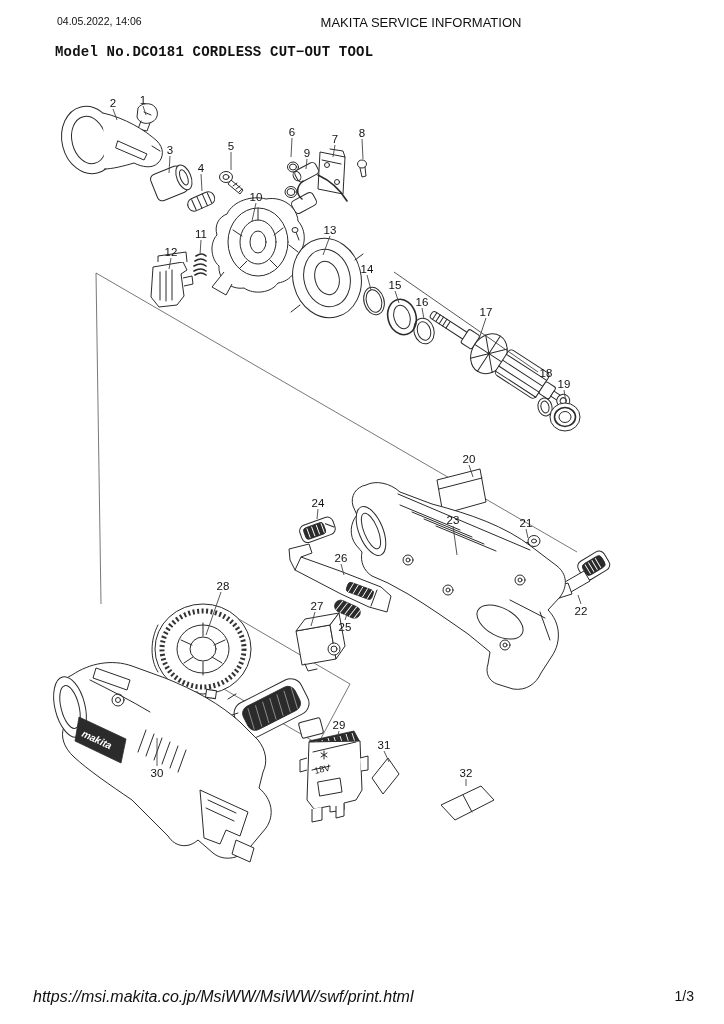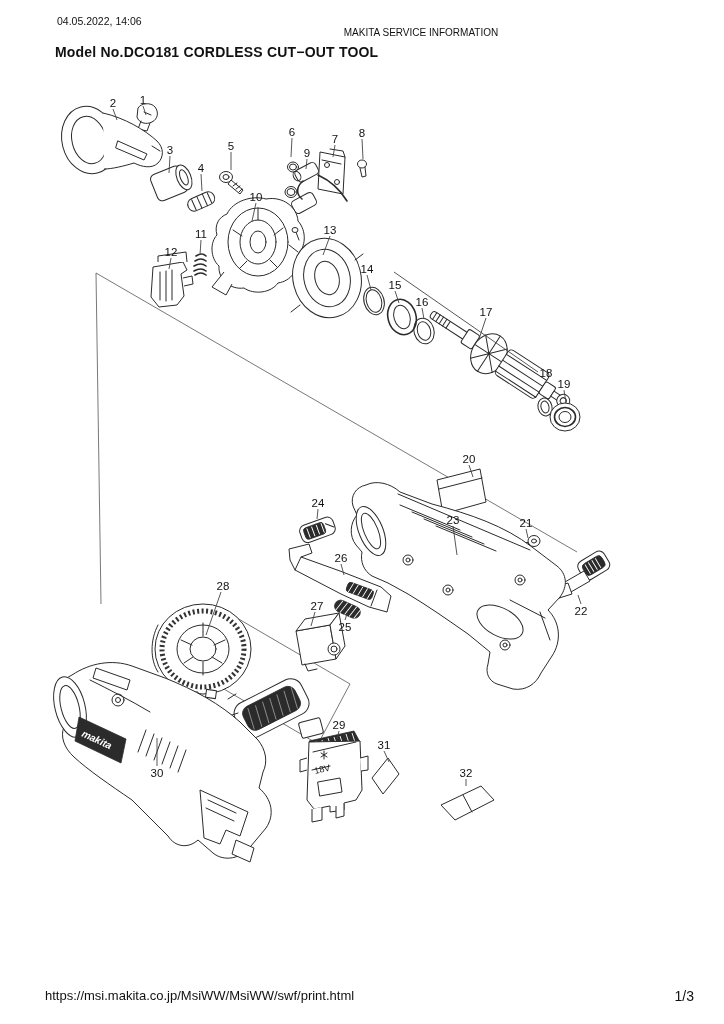--- a/index.html
+++ b/index.html
@@ -5,23 +5,23 @@
   html,body{margin:0;padding:0;background:#ffffff;}
   .page{
     position:relative;
     width:724px;height:1024px;
     background:#ffffff;
     font-family:"Liberation Sans", sans-serif;
     color:#111;
     overflow:hidden;
   }
   .hdr-date{position:absolute;left:33px;top:15px;font-size:10.5px;padding-left:24px;}
-  .hdr-center{position:absolute;left:421px;top:27px;transform:translateX(-50%);font-size:10px;}
-  .model-title{position:absolute;left:55px;top:44px;font-size:14px;font-weight:bold;letter-spacing:.2px;}
-  .ftr-url{position:absolute;left:45px;top:988px;font-size:13px;}
+  .hdr-center{position:absolute;left:421px;top:15px;transform:translateX(-50%);font-size:13px;}
+  .model-title{position:absolute;left:55px;top:44px;font-size:14px;font-weight:bold;letter-spacing:.2px;font-family:Liberation Mono, monospace;}
+  .ftr-url{position:absolute;left:33px;top:988px;font-size:16px;font-style:italic;}
   .ftr-page{position:absolute;right:30px;top:988px;font-size:14px;}
   svg.diagram{position:absolute;left:0;top:0;}
   svg .p{fill:none;stroke:#2b2b2b;stroke-width:1;stroke-linejoin:round;stroke-linecap:round;}
   svg .p2{fill:none;stroke:#2b2b2b;stroke-width:1.6;stroke-linejoin:round;stroke-linecap:round;}
   svg .pw{fill:#ffffff;stroke:#2b2b2b;stroke-width:1;stroke-linejoin:round;}
   svg .dk{fill:#2b2b2b;stroke:#2b2b2b;stroke-width:.8;}
   svg .wh{fill:none;stroke:#ffffff;stroke-width:.9;}
   svg .gy{fill:none;stroke:#999;stroke-width:.8;}
   svg .thin{fill:none;stroke:#555;stroke-width:.8;}
   svg .knurl{fill:none;stroke:#333;stroke-width:5;stroke-dasharray:2 2.5;}

